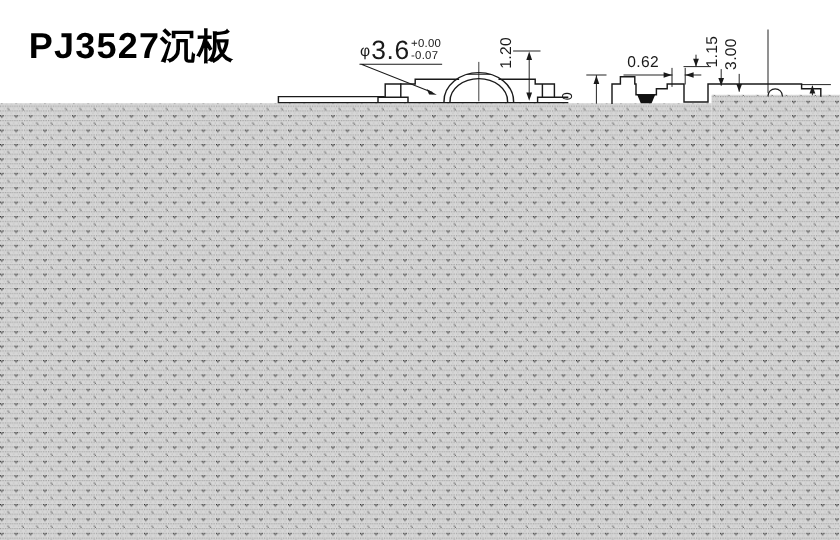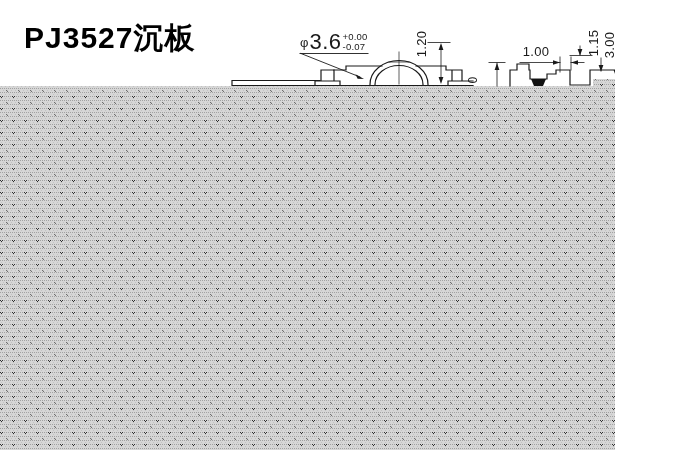--- a/index.html
+++ b/index.html
@@ -1,17 +1,17 @@
 <!DOCTYPE html>
 <html><head>
 <meta charset="utf-8">
 <style>
   html,body{margin:0;padding:0;}
   body{background:#ffffff;font-family:"Liberation Sans","DejaVu Sans",sans-serif;}
-  #stage{position:relative;width:615px;height:450px;background:#ffffff;overflow:hidden;}
+  #stage{position:relative;width:700px;height:450px;background:#ffffff;overflow:hidden;}
   #drawing-canvas{position:absolute;left:0;top:0;}
   .txt{position:absolute;color:#1a1a1a;white-space:nowrap;}
   .title{left:24px;top:18px;font-size:30px;font-weight:700;letter-spacing:1px;color:#000;}
   .dim{font-size:13px;letter-spacing:0.3px;}
   .hdim{transform:translate(-50%,-50%);}
   .vdim{transform:translate(-50%,-50%) rotate(-90deg);}
   .phi-dim{left:300px;top:31px;display:flex;align-items:center;line-height:1;}
   .phi-sym{font-size:13px;margin-right:1px;}
   .phi-val{font-size:22px;letter-spacing:0.5px;}
   .tol{display:inline-flex;flex-direction:column;font-size:9.5px;line-height:1.05;margin-left:1px;letter-spacing:0.2px;}
@@ -133,19 +133,19 @@
     <span class="tol">
       <span>+0.00</span>
       <span>-0.07</span>
     </span>
   </div>
 
   <div class="txt dim vdim" style="left:421px;top:44px;">1.20</div>
 
   <div class="txt dim small0 vdim" style="left:473px;top:80px;">0</div>
 
-  <div class="txt dim hdim" style="left:536px;top:51px;">1.00</div>
+  <div class="txt dim hdim" style="left:536px;top:51px;">0.62</div>
 
   <div class="txt dim vdim" style="left:593px;top:43px;">1.15</div>
 
   <div class="txt dim vdim" style="left:609px;top:45px;">3.00</div>
 
 </div>
 
 </body></html>

